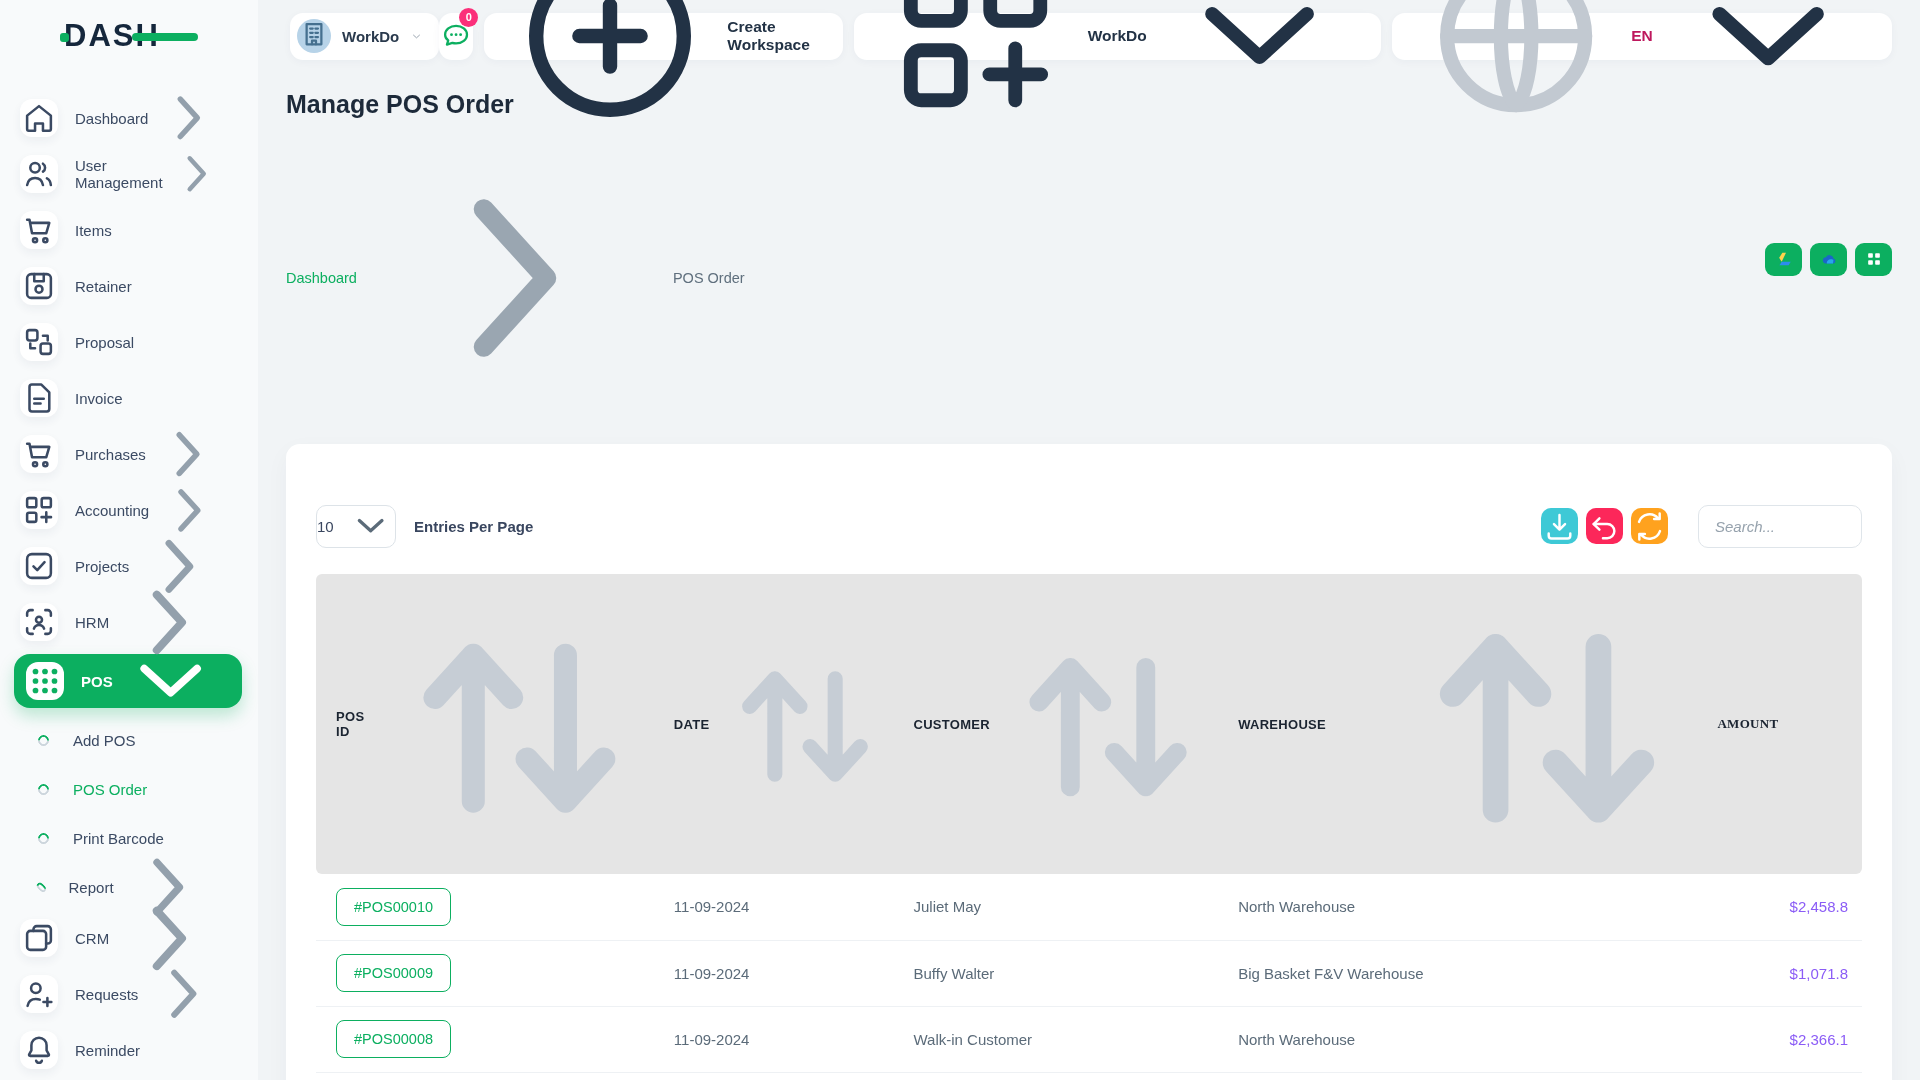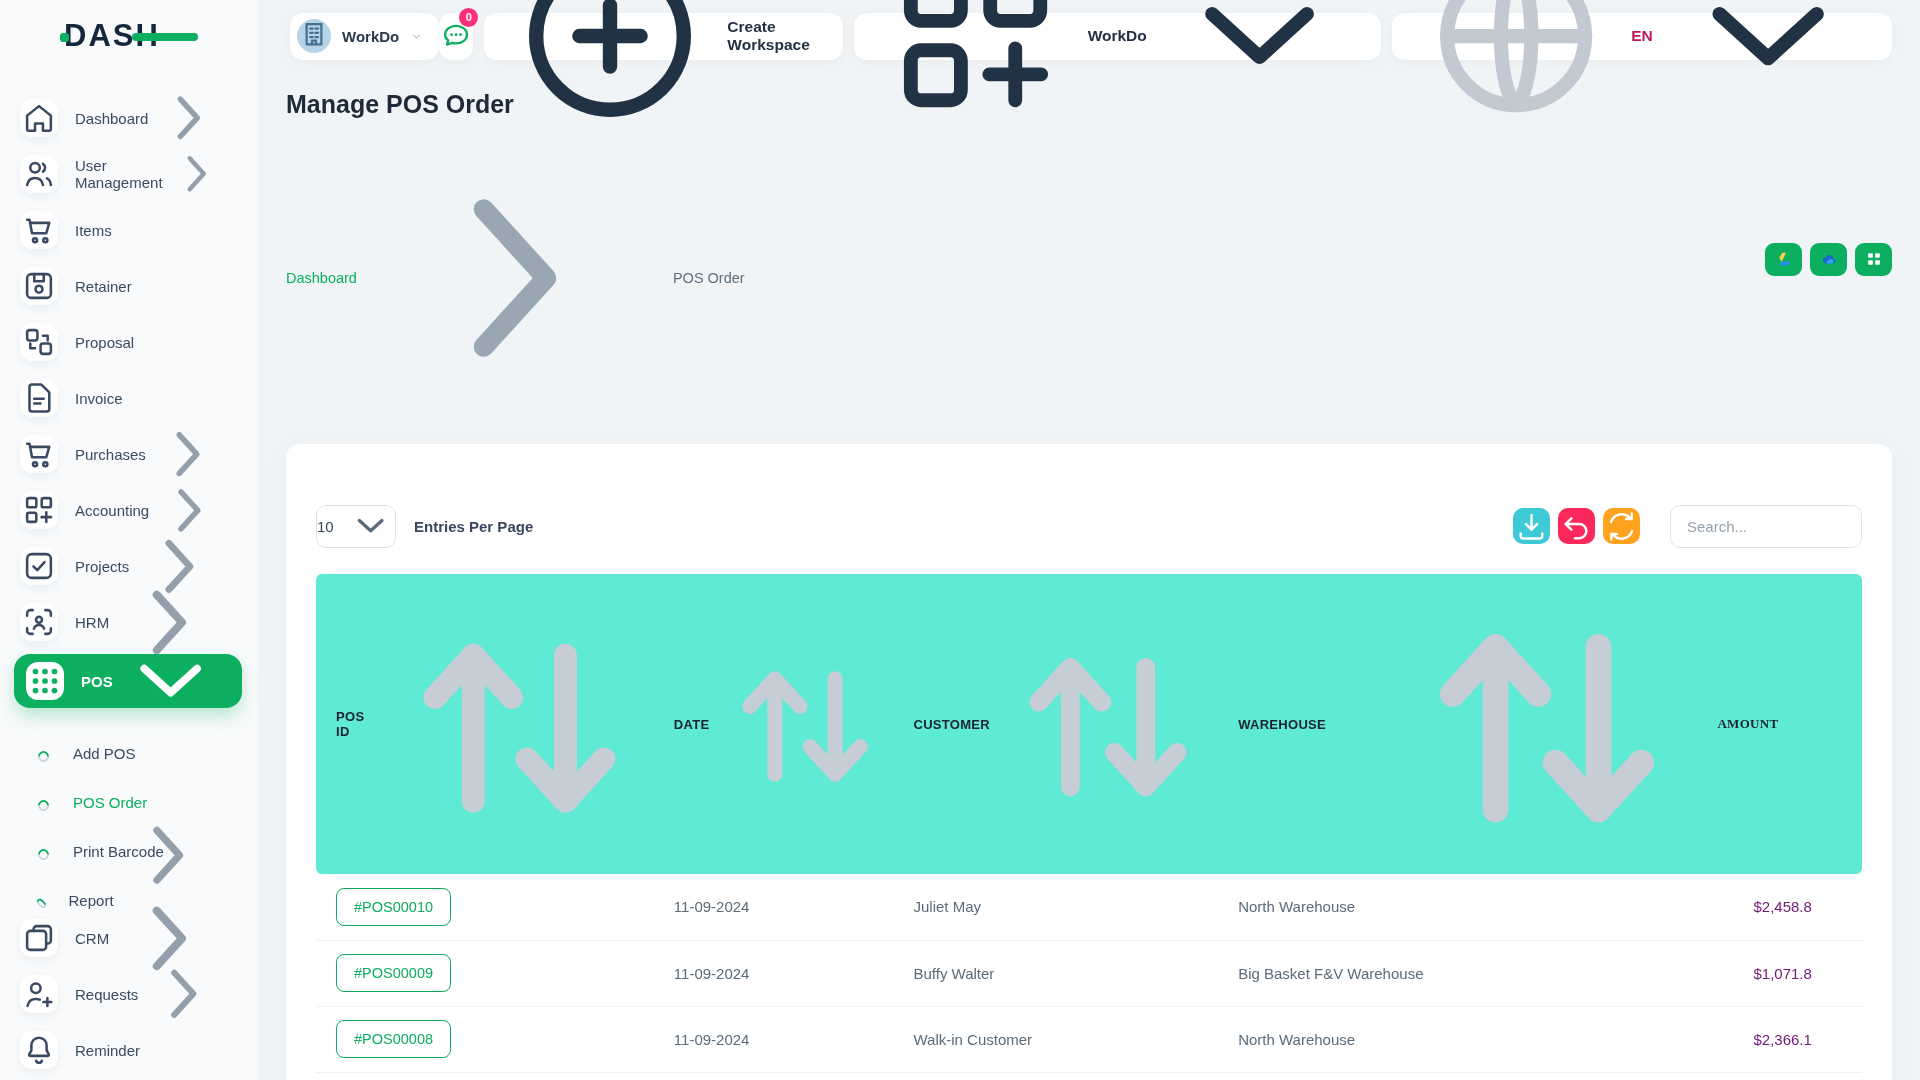--- a/index.html
+++ b/index.html
@@ -21,21 +21,21 @@
   .icon-box svg { width:21px; height:21px; }
   .nav-label { margin-left:17px; font-size:15px; font-weight:500; color:#3b4a63; }
   .nav-chevron { margin-left:auto; margin-right:10px; color:#93a0ac; display:flex; }
   .nav-chevron svg { width:14px; height:14px; }
 
   .nav-item.active { background:#0caf60; border-radius:16px; height:54px; margin:2px 16px 10px 14px; padding-left:12px; box-shadow:0 8px 16px rgba(12,175,96,.25); }
   .nav-item.active .icon-box { box-shadow:none; color:#0caf60; }
   .nav-item.active .nav-label { color:#ffffff; font-weight:700; }
   .nav-item.active .nav-chevron { color:#ffffff; margin-right:14px; }
 
-  .sub-item { display:flex; align-items:flex-end; height:44px; margin:0 18px 5px 20px; cursor:pointer; }
+  .sub-item { display:flex; align-items:center; height:44px; margin:0 18px 5px 20px; cursor:pointer; }
   .bullet { width:11px; height:11px; margin-left:18px; border-radius:50%; border:2.5px solid #ccd5dc; border-top-color:#0caf60; border-right-color:#0caf60; transform:rotate(-45deg); }
   .sub-label { margin-left:24px; font-size:15px; font-weight:500; color:#3b4a63; }
   .sub-item.active .sub-label { color:#0caf60; }
   .sub-chevron { margin-left:auto; margin-right:18px; color:#93a0ac; display:flex; }
   .sub-chevron svg { width:13px; height:13px; }
 
   
   .topbar-cell { display:flex; align-items:center; justify-content:space-between; padding:0 28px 0 32px; }
   .pill { background:#ffffff; border-radius:13px; height:47px; display:flex; align-items:center; box-shadow:0 2px 8px rgba(30,50,90,.04); cursor:pointer; }
   .workspace-pill { padding:0 16px 0 7px; gap:11px; }
@@ -68,35 +68,35 @@
   .toolbar-left { display:flex; align-items:center; }
   .entries-select { width:80px; height:43px; border:1px solid #dde3e8; border-radius:10px; background:#fff; display:flex; align-items:center; justify-content:center; gap:12px; font-size:15px; color:#39465f; cursor:pointer; }
   .entries-select svg { width:13px; height:13px; color:#5b6b79; }
   .entries-label { margin-left:18px; font-size:15px; font-weight:600; color:#39465f; }
   .toolbar-right { display:flex; align-items:center; gap:8px; }
   .tool-btn { width:37px; height:36px; border:none; border-radius:10px; display:flex; align-items:center; justify-content:center; cursor:pointer; }
   .tool-btn svg { width:19px; height:19px; color:#ffffff; }
   .tool-download { background:#3ec9d6; }
   .tool-undo { background:#fc275a; }
   .tool-refresh { background:#ffa21e; }
-  .search-input { width:192px; height:43px; margin-left:22px; border:1px solid #dfe5ea; border-radius:10px; padding:0 16px; font-size:15px; color:#39465f; font-family:inherit; outline:none; }
+  .search-input { width:164px; height:43px; margin-left:22px; border:1px solid #dfe5ea; border-radius:10px; padding:0 16px; font-size:15px; color:#39465f; font-family:inherit; outline:none;font-style:italic; }
   .search-input::placeholder { color:#96a2ad; }
 
   table { width:100%; border-collapse:collapse; }
-  thead th { background:#5eead4; height:46px; font-size:13px; font-weight:700; letter-spacing:.3px; color:#1b2431; text-align:left; padding:0 10px; cursor:pointer; }
+  thead th { background:#e5e5e5; height:46px; font-size:13px; font-weight:700; letter-spacing:.3px; color:#1b2431; text-align:left; padding:0 10px; cursor:pointer; }
   thead th:first-child { padding-left:20px; border-radius:6px 0 0 6px; }
   thead th:last-child { border-radius:0 6px 6px 0; }
   .th-inner { display:flex; align-items:center; justify-content:space-between; }
   .th-inner.right { justify-content:flex-start;font-family:Liberation Serif, serif; }
   .sort-icon { display:flex; margin-left:8px; }
   .sort-icon svg { width:13px; height:13px; }
   tbody td { height:66px; padding:0 10px; font-size:15px; color:#5b6b79; border-bottom:1px solid #eef1f4; }
   tbody tr:last-child td { border-bottom:none; }
   tbody td:first-child { padding-left:20px; }
-  td.amount { text-align:center; color:#701a75; padding-right:14px; }
+  td.amount { text-align:right; color:#8b5cf6; padding-right:14px; }
   .pos-badge { display:inline-block; padding:10px 17px; border:1px solid #0caf60; border-radius:8px; color:#0caf60; background:#fff; font-size:14.5px; font-family:inherit; cursor:pointer; }
 </style>
 </head>
 <body>
 
 <div class="app">
 
   <div class="logo-cell">
     <div class="logo"><span>DASH</span></div>
   </div>

